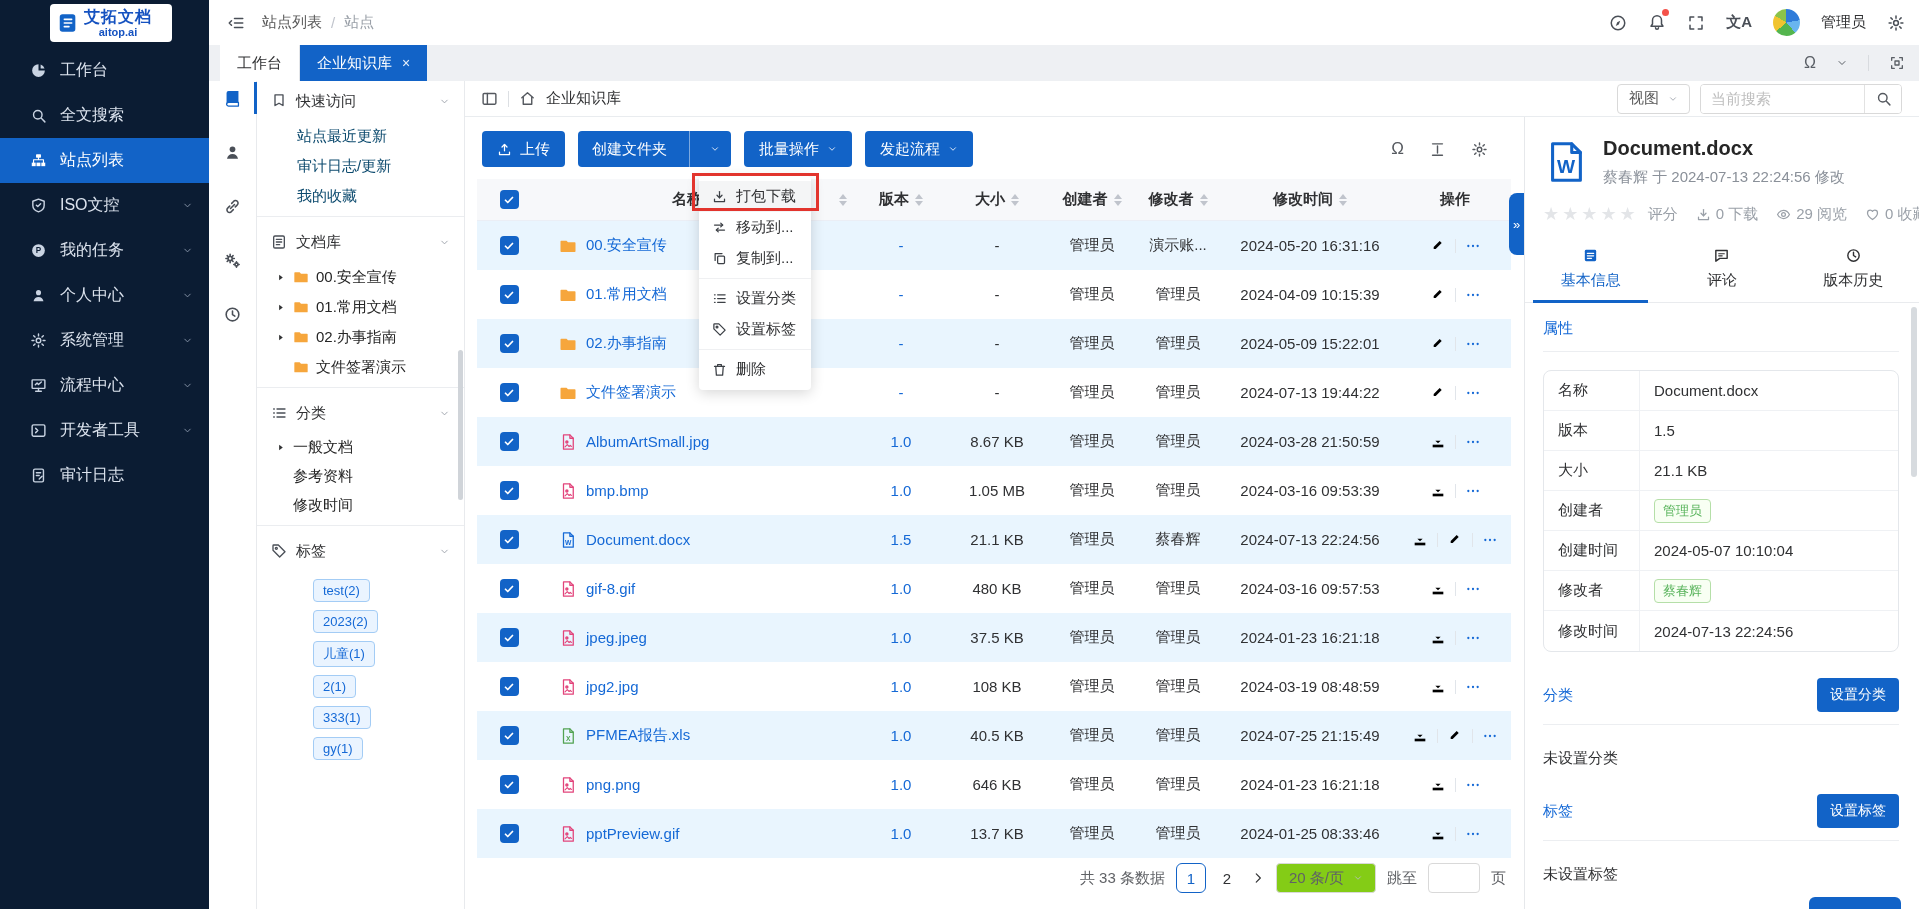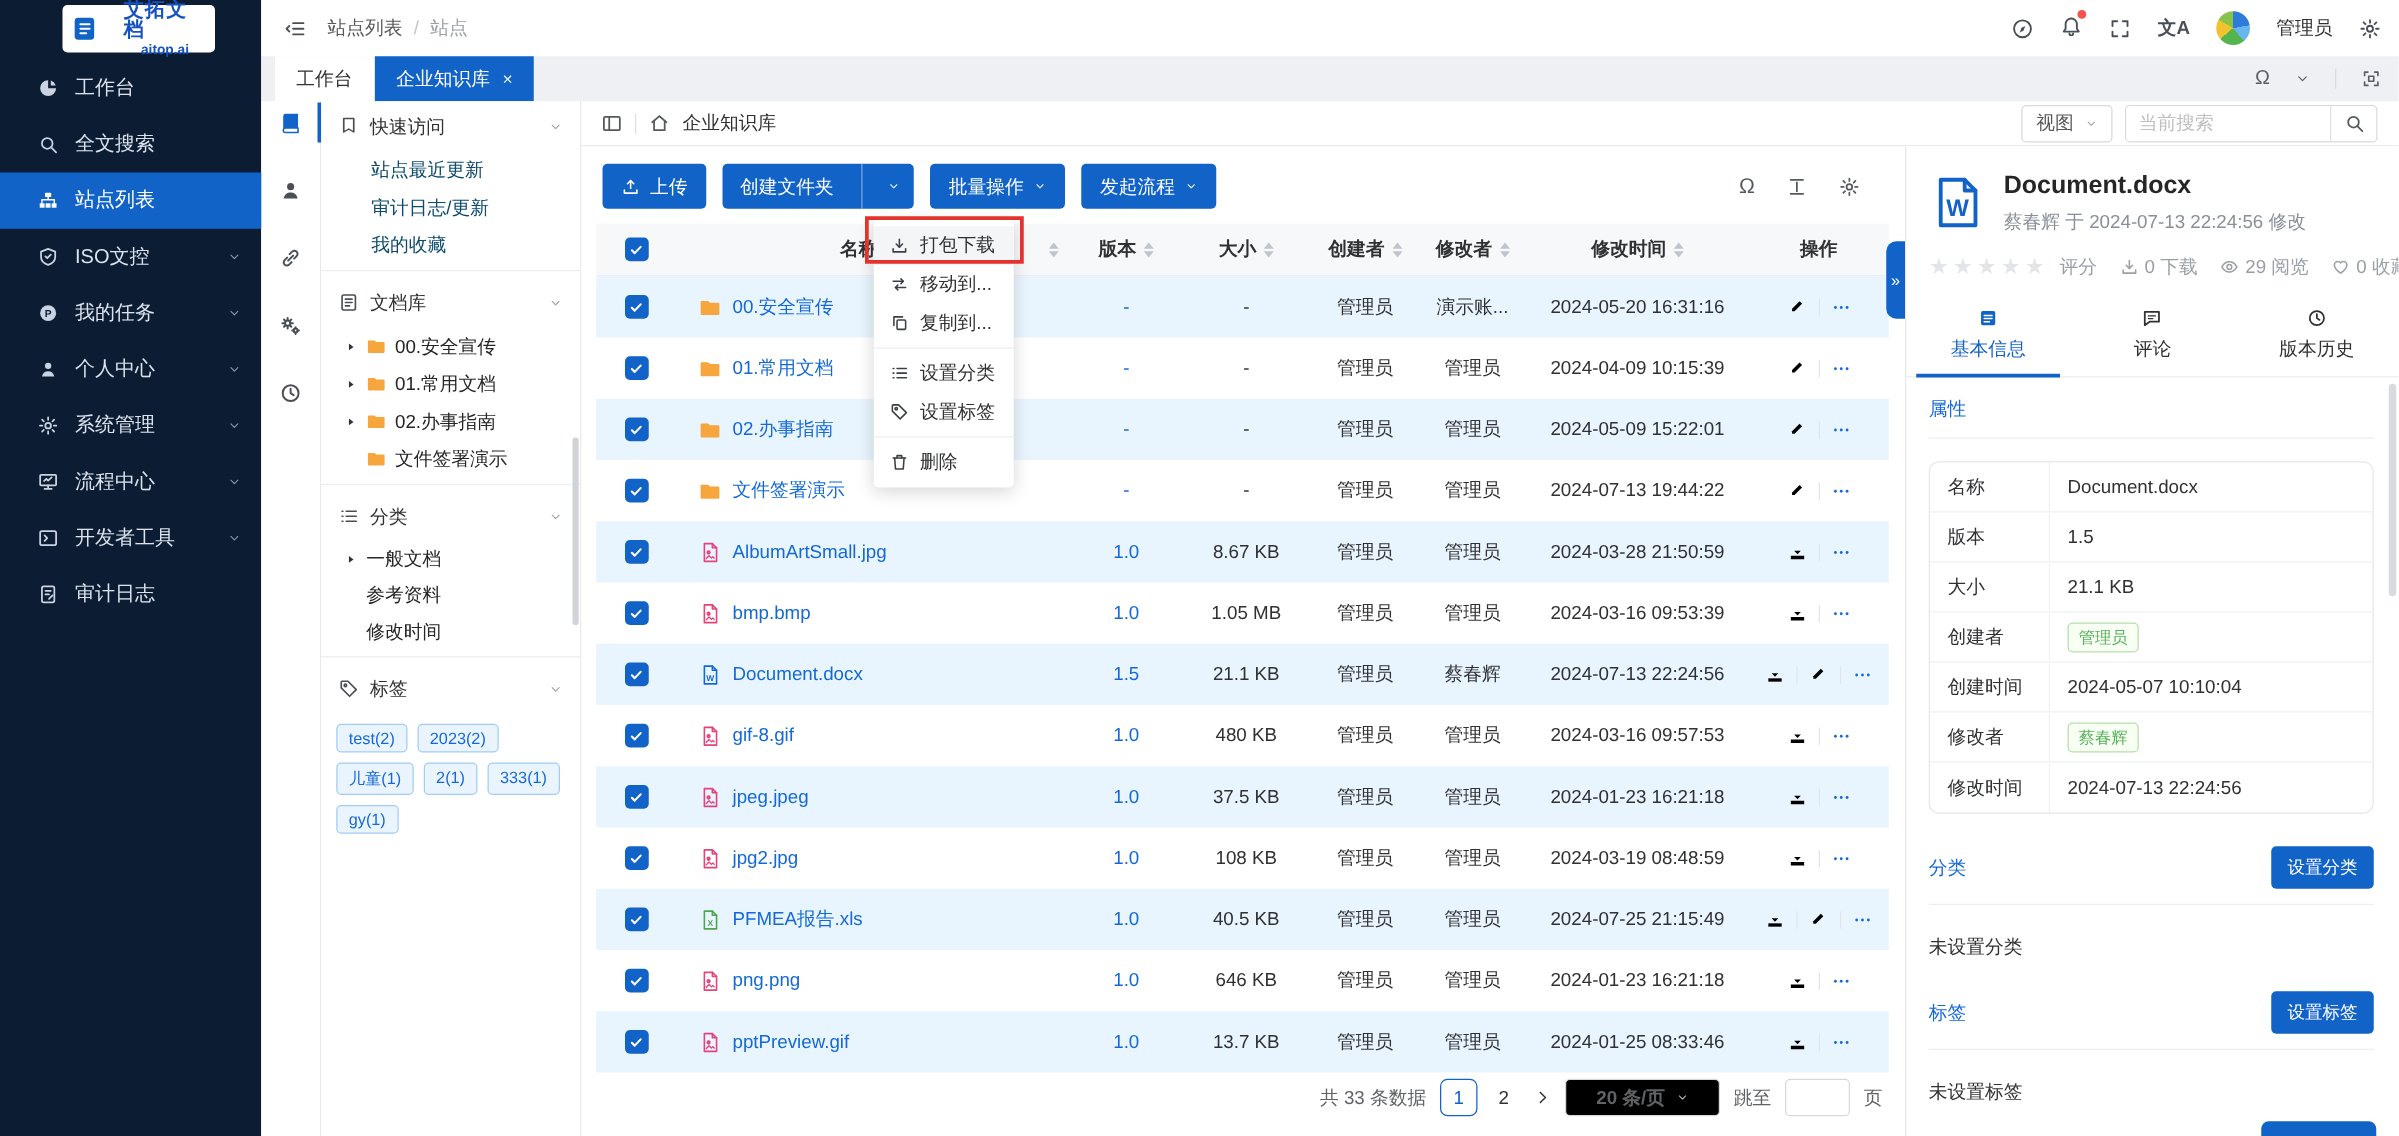--- a/index.html
+++ b/index.html
@@ -7,21 +7,21 @@
   body { font-family: "Liberation Sans", "DejaVu Sans", sans-serif; color:#303133; }
   .app { position:relative; width:1919px; height:909px; overflow:hidden; display:flex; background:#fff; }
 
   
   .ic { display:inline-flex; align-items:center; justify-content:center; flex:none; }
   .ic svg { width:1em; height:1em; display:block; fill:none; stroke:currentColor; stroke-width:2; stroke-linecap:round; stroke-linejoin:round; }
 
   
   .sidebar { width:209px; background:#0B1C33; flex:none; display:flex; flex-direction:column; }
   .logo { height:46px; display:flex; align-items:center; padding-left:50px; }
-  .logo-box { background:#fff; border-radius:4px; width:122px; height:38px; display:flex; align-items:center; gap:20px; padding:0 7px; }
+  .logo-box { background:#fff; border-radius:4px; width:122px; height:38px; display:flex; align-items:center; gap:5px; padding:0 7px; }
   .logo-box .ic { font-size:22px; color:#1263C7; }
   .logo-txt { display:flex; flex-direction:column; align-items:center; line-height:1; }
   .logo-name { color:#1552C0; font-weight:bold; font-size:16px; letter-spacing:1px; }
   .logo-domain { color:#1552C0; font-weight:bold; font-size:11px; margin-top:2px; }
   .side-menu { margin-top:2px; }
   .side-item { height:45px; display:flex; align-items:center; gap:13px; padding:0 16px 0 30px; color:#DCE3EE; font-size:16px; cursor:pointer; position:relative; }
   .side-item .ic { font-size:17px; color:#C9D3E2; }
   .side-item.active { background:#1263C7; color:#fff; }
   .side-item.active .ic { color:#fff; }
   .side-item .chev { margin-left:auto; font-size:11px; color:#8A97AB; }
@@ -67,21 +67,21 @@
   .sec-h { height:40px; padding:0 14px; display:flex; align-items:center; gap:9px; font-size:15px; color:#303133; cursor:pointer; }
   .sec-h .ic { font-size:16px; color:#4a4f57; }
   .sec-h .chev { margin-left:auto; font-size:11px; color:#9aa0a8; }
   .sec-div { border-top:1px solid #EBEDF0; margin:5px 0; }
   .qa-item { height:30px; display:flex; align-items:center; padding-left:40px; font-size:15px; color:#0c4a6e; cursor:pointer; }
   .tree-row { height:30px; display:flex; align-items:center; padding-left:18px; gap:7px; font-size:15px; color:#262626; cursor:pointer; }
   .tree-row .caret { width:11px; font-size:11px; color:#303133; }
   .cat-row { height:29px; display:flex; align-items:center; padding-left:18px; gap:7px; font-size:15px; color:#262626; cursor:pointer; }
   .cat-row .caret { width:11px; font-size:11px; color:#303133; }
   .tags-wrap { padding:8px 12px; display:flex; flex-wrap:wrap; gap:8px; }
-  .tag-pill { font-size:13px; color:#1569D6; background:#EAF4FF; border:1px solid #A3CCF5; border-radius:4px; padding:3px 9px; cursor:pointer; }
+  .tag-pill { font-size:13px; color:#1569D6; background:#EAF4FF; border:1px solid #A3CCF5; border-radius:4px; padding:3px 9px; cursor:pointer;margin-left:44px; }
   .panel-scroll { position:absolute; right:1px; top:269px; width:5px; height:150px; border-radius:3px; background:#D0D4D9; }
 
   
   .main { flex:1; display:flex; flex-direction:column; min-width:0; }
   .loc-row { height:36px; border-bottom:1px solid #E9ECEF; display:flex; align-items:center; padding:0 17px 0 16px; gap:10px; flex:none; }
   .loc-row .ic { font-size:17px; color:#55595f; cursor:pointer; }
   .loc-sep { width:1px; height:16px; background:#DCDFE3; }
   .loc-title { font-size:15px; color:#303133; font-weight:500; }
   .loc-right { margin-left:auto; display:flex; align-items:center; gap:10px; }
   .view-btn { height:30px; border:1px solid #D9D9D9; border-radius:4px; padding:0 11px; display:flex; align-items:center; gap:9px; color:#595959; font-size:15px; background:#fff; cursor:pointer; }
@@ -139,21 +139,21 @@
   .red-box { position:absolute; left:227px; top:56px; width:127px; height:38px; border:3px solid #E2342D; z-index:50; pointer-events:none; }
 
   
   .expand-tab { position:absolute; right:0; top:76px; width:15px; height:62px; background:#1263C7; border-radius:8px 0 0 8px; color:#fff; display:flex; align-items:center; justify-content:center; font-size:13px; cursor:pointer; z-index:10; }
 
   
   .pager { height:40px; display:flex; align-items:center; justify-content:flex-end; gap:11px; padding-right:18px; font-size:15px; color:#606266; }
   .pg-num { min-width:26px; height:30px; display:inline-flex; align-items:center; justify-content:center; color:#303133; cursor:pointer; }
   .pg-num.active { min-width:30px; border:1px solid #1263C7; color:#1263C7; border-radius:6px; background:#fff; }
   .pg-next { font-size:15px; color:#303133; cursor:pointer; display:inline-flex; }
-  .pg-size { height:30px; border:1px solid #D9D9D9; border-radius:4px; padding:0 24px; display:flex; align-items:center; gap:9px; color:#606266; cursor:pointer; background:#000000;font-weight:bold; }
+  .pg-size { height:30px; border:1px solid #D9D9D9; border-radius:4px; padding:0 12px; display:flex; align-items:center; gap:9px; color:#606266; cursor:pointer; background:#84cc16; }
   .pg-size .chev { font-size:10px; color:#B9BDC4; }
   .pg-jump { width:52px; height:30px; border:1px solid #D9D9D9; border-radius:4px; outline:none; font-family:inherit; font-size:15px; padding:0 8px; }
 
   
   .detail { width:395px; flex:none; border-left:1px solid #E6E8EB; position:relative; background:#fff; }
   .d-head { padding:20px 20px 0 18px; display:flex; gap:14px; }
   .w-icon { font-size:46px; color:#1263C7; }
   .d-title { font-size:20px; font-weight:bold; color:#262626; }
   .d-sub { margin-top:8px; font-size:15px; color:#8A9099; }
   .d-stats { margin-top:16px; padding:0 18px; display:flex; align-items:center; gap:9px; color:#9AA0A8; font-size:15px; white-space:nowrap; }

